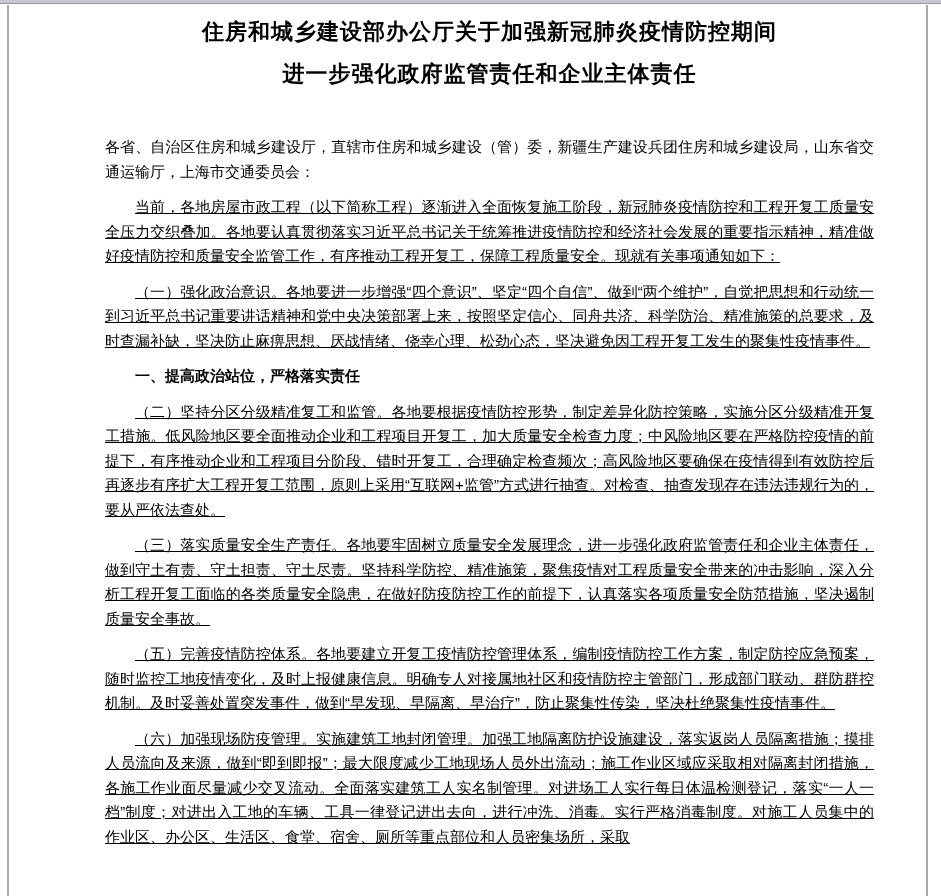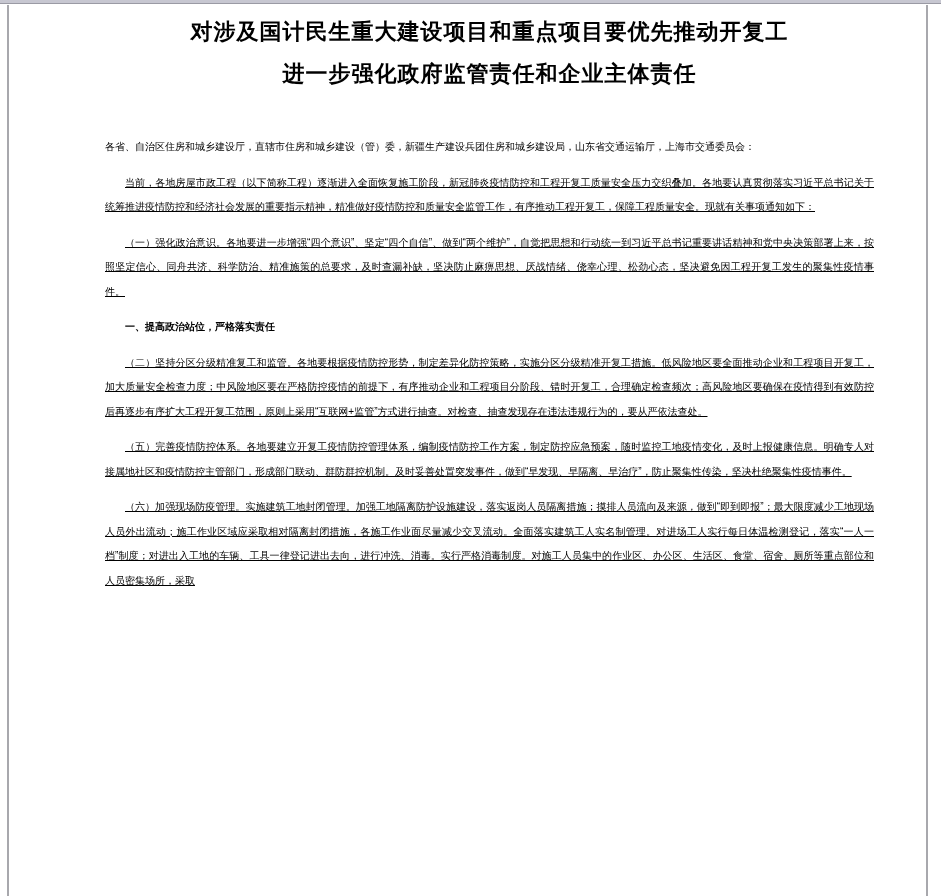--- a/index.html
+++ b/index.html
@@ -44,21 +44,21 @@
   }
   .doc-title {
     text-align: center;
     font-weight: bold;
     font-size: 22px;
     line-height: 42px;
     margin: 0 0 40px 0;
     letter-spacing: 1px;
   }
   .para {
-    font-size: 10px;
+    font-size: 15px;
     line-height: 24.5px;
     margin: 0 0 11px 0;
     text-align: justify;
     text-justify: inter-ideograph;
     word-break: break-all;
   }
   .para.salutation { text-indent: 0; }
   .para.body { text-indent: 2em; text-decoration: underline; }
   .para.heading {
     text-indent: 2em;
@@ -67,27 +67,28 @@
 </style>
 </head>
 <body>
 
 <div class="viewport">
   <div class="top-bar"></div>
   <div class="page">
     <div class="doc">
 
       <h1 class="doc-title">
-        <div>对涉及国计民生重大建设项目和重点项目要优先推动开复工</div>
+        <div>住房和城乡建设部办公厅关于加强新冠肺炎疫情防控期间</div>
         <div>进一步强化政府监管责任和企业主体责任</div>
       </h1>
 
       <p class="para salutation">各省、自治区住房和城乡建设厅，直辖市住房和城乡建设（管）委，新疆生产建设兵团住房和城乡建设局，山东省交通运输厅，上海市交通委员会：</p>
       <p class="para body">当前，各地房屋市政工程（以下简称工程）逐渐进入全面恢复施工阶段，新冠肺炎疫情防控和工程开复工质量安全压力交织叠加。各地要认真贯彻落实习近平总书记关于统筹推进疫情防控和经济社会发展的重要指示精神，精准做好疫情防控和质量安全监管工作，有序推动工程开复工，保障工程质量安全。现就有关事项通知如下：</p>
       <p class="para body">（一）强化政治意识。各地要进一步增强“四个意识”、坚定“四个自信”、做到“两个维护”，自觉把思想和行动统一到习近平总书记重要讲话精神和党中央决策部署上来，按照坚定信心、同舟共济、科学防治、精准施策的总要求，及时查漏补缺，坚决防止麻痹思想、厌战情绪、侥幸心理、松劲心态，坚决避免因工程开复工发生的聚集性疫情事件。</p>
       <p class="para heading">一、提高政治站位，严格落实责任</p>
       <p class="para body">（二）坚持分区分级精准复工和监管。各地要根据疫情防控形势，制定差异化防控策略，实施分区分级精准开复工措施。低风险地区要全面推动企业和工程项目开复工，加大质量安全检查力度；中风险地区要在严格防控疫情的前提下，有序推动企业和工程项目分阶段、错时开复工，合理确定检查频次；高风险地区要确保在疫情得到有效防控后再逐步有序扩大工程开复工范围，原则上采用“互联网+监管”方式进行抽查。对检查、抽查发现存在违法违规行为的，要从严依法查处。</p>
+      <p class="para body">（三）落实质量安全生产责任。各地要牢固树立质量安全发展理念，进一步强化政府监管责任和企业主体责任，做到守土有责、守土担责、守土尽责。坚持科学防控、精准施策，聚焦疫情对工程质量安全带来的冲击影响，深入分析工程开复工面临的各类质量安全隐患，在做好防疫防控工作的前提下，认真落实各项质量安全防范措施，坚决遏制质量安全事故。</p>
       <p class="para body">（五）完善疫情防控体系。各地要建立开复工疫情防控管理体系，编制疫情防控工作方案，制定防控应急预案，随时监控工地疫情变化，及时上报健康信息。明确专人对接属地社区和疫情防控主管部门，形成部门联动、群防群控机制。及时妥善处置突发事件，做到“早发现、早隔离、早治疗”，防止聚集性传染，坚决杜绝聚集性疫情事件。</p>
       <p class="para body">（六）加强现场防疫管理。实施建筑工地封闭管理。加强工地隔离防护设施建设，落实返岗人员隔离措施；摸排人员流向及来源，做到“即到即报”；最大限度减少工地现场人员外出流动；施工作业区域应采取相对隔离封闭措施，各施工作业面尽量减少交叉流动。全面落实建筑工人实名制管理。对进场工人实行每日体温检测登记，落实“一人一档”制度；对进出入工地的车辆、工具一律登记进出去向，进行冲洗、消毒。实行严格消毒制度。对施工人员集中的作业区、办公区、生活区、食堂、宿舍、厕所等重点部位和人员密集场所，采取</p>
 
     </div>
   </div>
 </div>
 
 </body></html>

